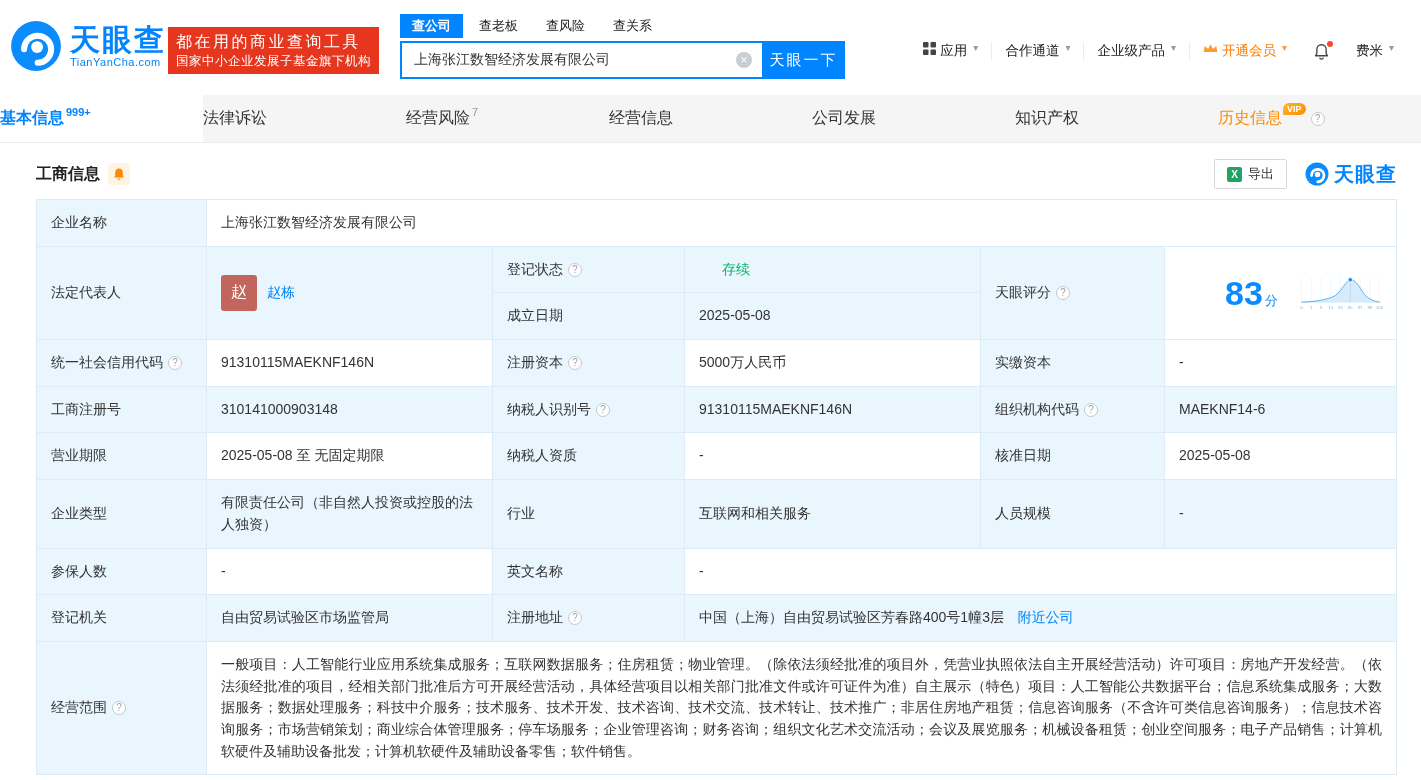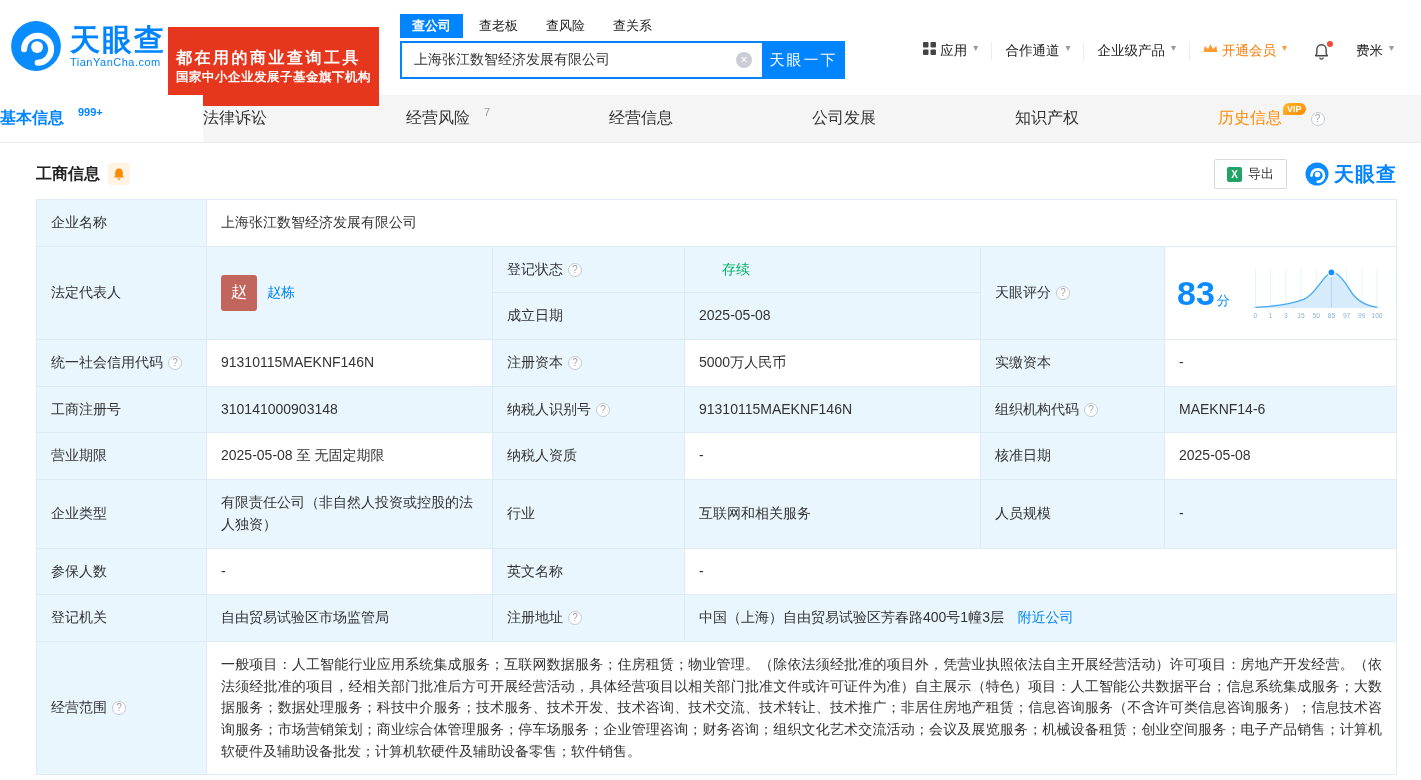--- a/index.html
+++ b/index.html
@@ -5,21 +5,21 @@
   * { margin:0; padding:0; box-sizing:border-box; }
   html,body { width:1421px; height:780px; overflow:hidden; }
   body { font-family:"Liberation Sans","DejaVu Sans",sans-serif; background:#fff; color:#333; }
 
   
   .header { position:relative; height:95px; background:#fff; }
   .logo { position:absolute; left:10px; top:20px; display:flex; align-items:center; gap:8px; cursor:pointer; }
   .logo-mark { width:52px; height:52px; }
   .logo-name { font-size:30px; font-weight:bold; color:#0084ff; line-height:32px; letter-spacing:2px; }
   .logo-domain { font-size:11px; color:#0084ff; letter-spacing:.5px; }
-  .promo { position:absolute; left:168px; top:27px; background:#e6361e; color:#fff; padding:20px 8px; font-weight:bold; }
+  .promo { position:absolute; left:168px; top:27px; background:#e6361e; color:#fff; padding:4px 8px; font-weight:normal; }
   .promo-l1 { font-size:16px; letter-spacing:2.5px; line-height:21px; }
   .promo-l2 { font-size:12.5px; letter-spacing:.5px; line-height:18px; }
 
   .search-wrap { position:absolute; left:400px; top:14px; }
   .search-tabs { display:flex; gap:4px; font-size:13px; margin-bottom:3px; }
   .stab { padding:3px 12px; cursor:pointer; color:#222; }
   .stab.active { background:#0084ff; color:#fff; font-weight:bold; }
   .search-row { display:flex; }
   .search-box { position:relative; width:362px; }
   .search-input { width:100%; height:38px; border:2px solid #0084ff; border-right:none; padding:0 34px 0 12px; font-size:14px; color:#333; outline:none; }
@@ -32,21 +32,21 @@
   .nav-item.vip { color:#ff7a00; }
   .caret { color:#999; font-size:10px; margin-left:2px; }
   .nav-item.vip .caret { color:#ff9a3e; }
   .bell-wrap { position:relative; display:flex; }
   .red-dot { position:absolute; top:-2px; right:-3px; width:6px; height:6px; background:#f5483b; border-radius:50%; }
 
   
   .main-tabs { display:flex; height:48px; background:#f5f5f5; border-bottom:1px solid #ebebeb; }
   .mtab { flex:1; display:flex; align-items:center; font-size:16px; color:#333; cursor:pointer; position:relative; }
   .mtab.active { background:#fff; color:#0084ff; font-weight:bold; }
-  .sup { font-size:11px; margin-left:14px; transform:translateY(-7px); display:inline-block; font-weight:normal; }
+  .sup { font-size:11px; margin-left:2px; transform:translateY(-7px); display:inline-block; font-weight:normal; }
   .sup.blue { color:#0084ff; font-weight:bold; }
   .sup.gray { color:#999; }
   .mtab.history { color:#ff8a00; }
   .vip-chip { background:linear-gradient(135deg,#ffb62e,#ff8a00); color:#fff; font-size:9px; font-weight:bold; line-height:12px; padding:0 4px; border-radius:6px 6px 6px 1px; display:inline-block; transform:translateY(-10px); margin-left:1px; }
   .help { display:inline-block; width:14px; height:14px; border:1px solid #c3c9d0; border-radius:50%; font-size:10px; line-height:12px; text-align:center; color:#9aa3ad; margin-left:5px; vertical-align:1px; cursor:pointer; background:#fff; font-weight:normal; }
 
   
   .content { padding:0 24px 0 36px; }
   .section-head { display:flex; align-items:center; padding:16px 0 10px; }
   .section-title { font-size:16px; color:#222; font-weight:bold; }
@@ -62,21 +62,21 @@
   .info-table { width:100%; border-collapse:collapse; font-size:14px; table-layout:fixed; }
   .info-table td { border:1px solid #dcebf5; padding:12px 14px; color:#333; vertical-align:middle; line-height:1.55; }
   td.lbl { background:#e9f6fd; }
   tr.r-blue td.val { background:#e9f6fd; }
   td.val { background:#fff; }
   td.score-cell { background:#fff !important; padding:4px 12px; }
   .green { color:#00b365;margin-left:23px; }
   .lnk { color:#0084f4; cursor:pointer; text-decoration:none; }
   .legal-flex { display:flex; align-items:center; gap:10px; }
   .avatar { width:36px; height:36px; background:#c2655c; border-radius:3px; color:#fff; font-size:16px; display:flex; align-items:center; justify-content:center; flex:0 0 36px; }
-  .score-flex { display:flex; align-items:center; gap:20px; }
+  .score-flex { display:flex; align-items:center; gap:20px;margin-left:48px; }
   .score-num { white-space:nowrap; }
   .score-big { font-size:34px; font-weight:bold; color:#0a8bff; }
   .score-unit { font-size:13px; color:#0a8bff; margin-left:2px; }
   .scope-cell { line-height:26px; padding:11px 16px; text-align:justify; }
   .addr-link { margin-left:10px; }
 
   .bottom-strip { height:10px; background:#f1f3f4; margin-top:6px; }
 </style>
 </head>
 <body>

